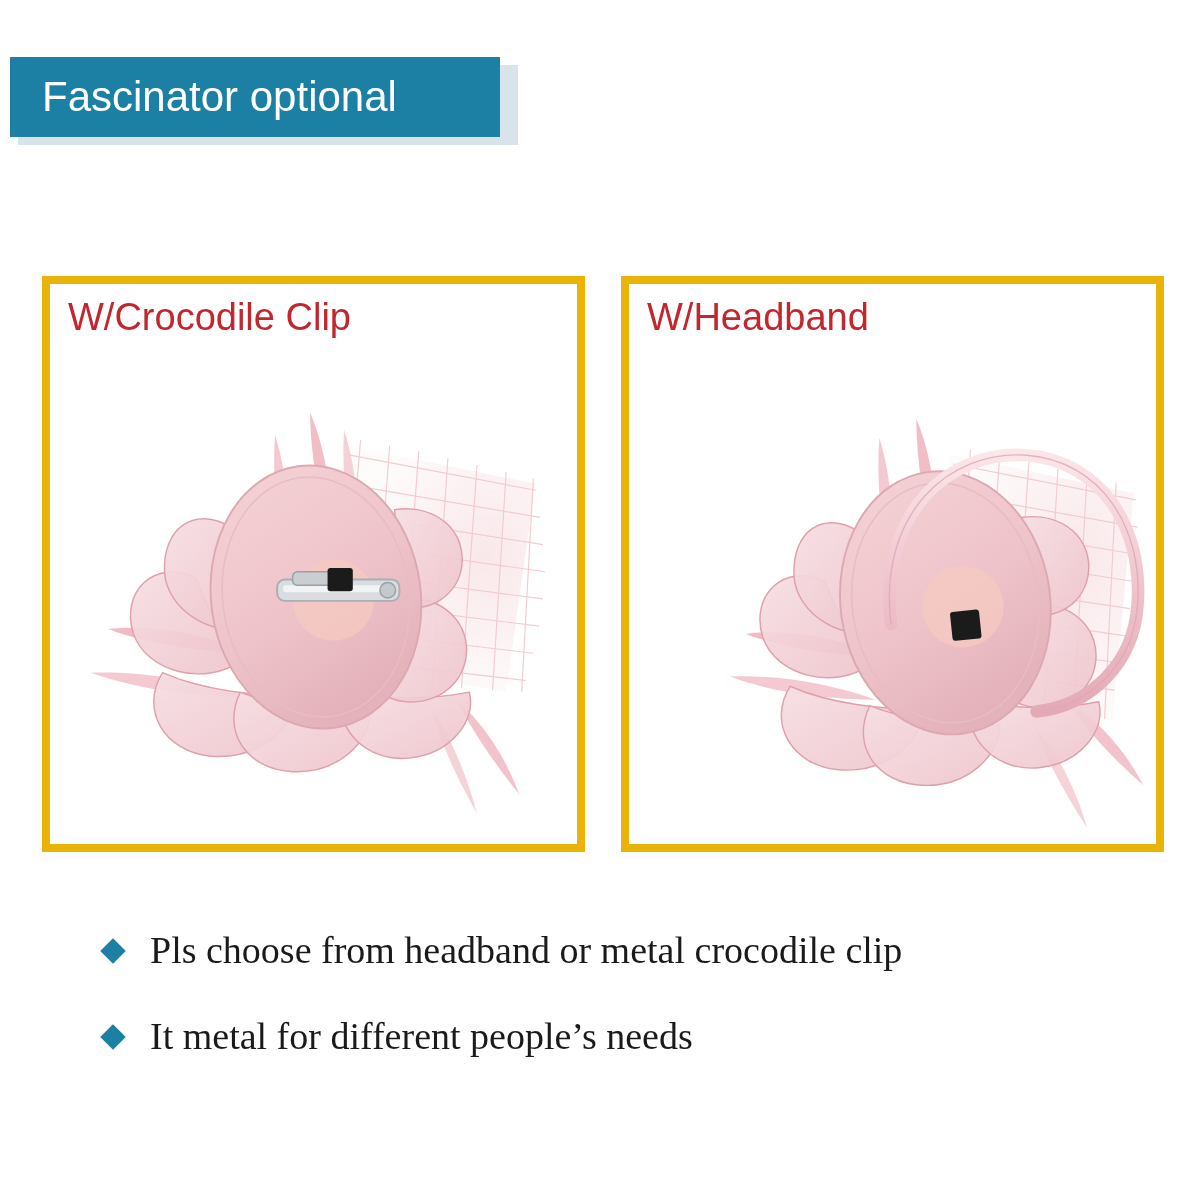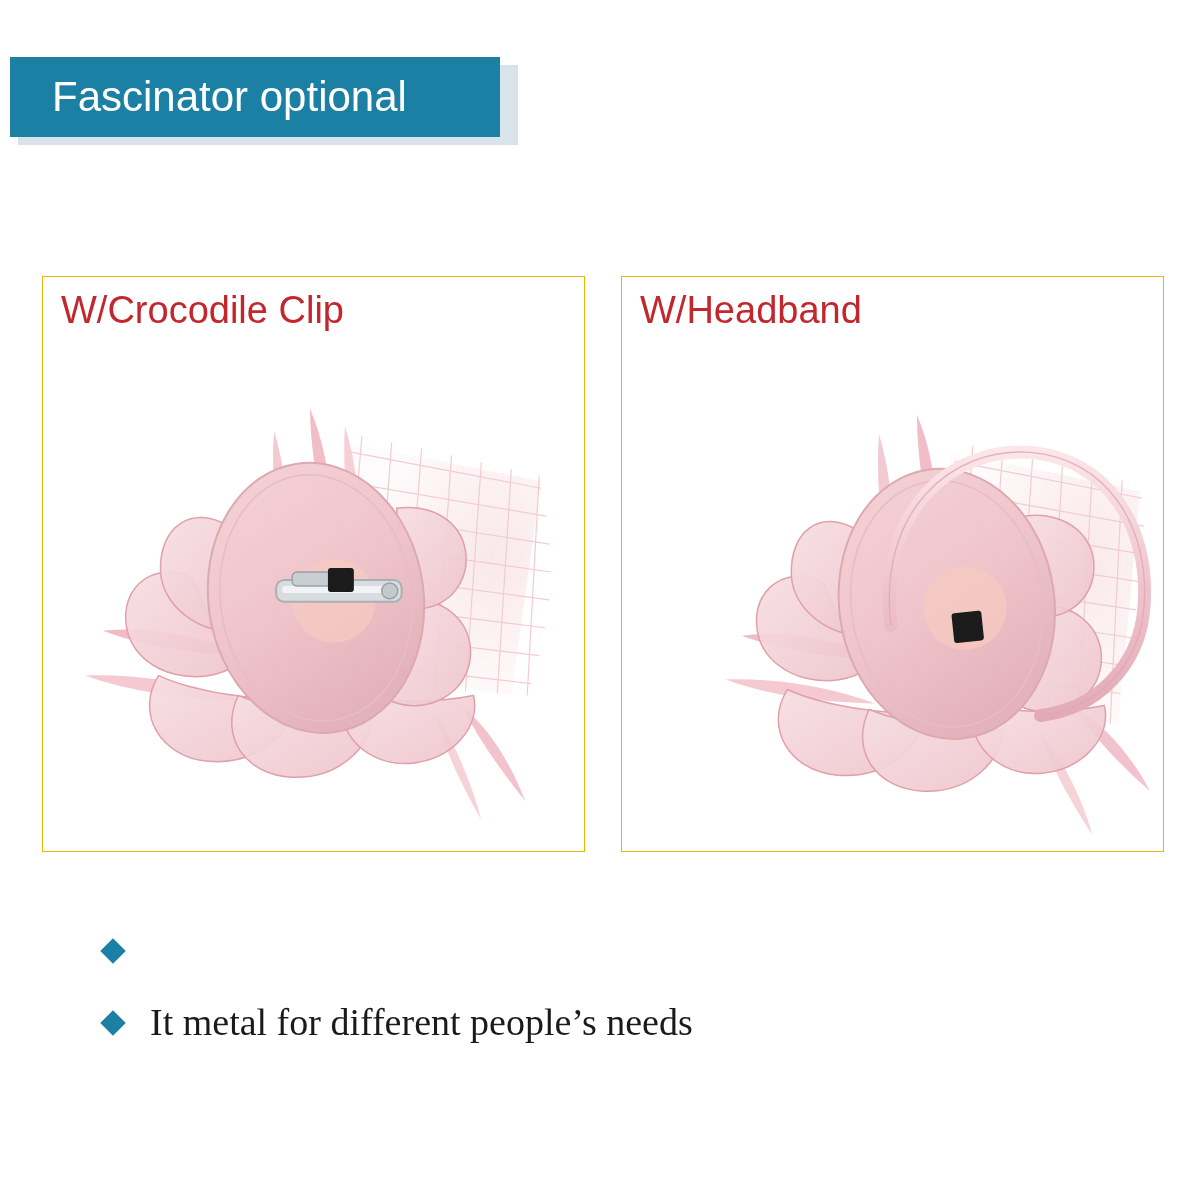--- a/index.html
+++ b/index.html
@@ -39,39 +39,39 @@
     height: 80px;
     background: #1c7fa4;
     display: flex;
     align-items: center;
   }
   .banner-title {
     color: #ffffff;
     font-size: 42px;
     font-family: "Liberation Sans", sans-serif;
     letter-spacing: 0px;
-    padding-left: 42px;
+    padding-left: 32px;
     white-space: nowrap;
   }
 
   
   .panels {
     position: absolute;
     left: 42px;
     top: 276px;
     width: 1122px;
     height: 576px;
     display: flex;
     justify-content: space-between;
   }
   .panel {
     position: relative;
     width: 543px;
     height: 576px;
-    border: 1px solid #eab308;
+    border: 8px solid #eab308;
     box-sizing: border-box;
     background: #ffffff;
     overflow: hidden;
   }
   .panel-label {
     position: absolute;
     left: 18px;
     top: 12px;
     color: #c1272d;
     font-size: 38px;
@@ -294,18 +294,19 @@
 
         <rect x="332" y="336" width="30" height="30" rx="3" fill="#1b1b1b" transform="rotate(-6 347 351)"></rect>
       </g>
     </svg>
   </div>
 </div>
 
 <div class="bullets">
   <div class="bullet-row">
     <div class="bullet-diamond"></div>
+    <div class="bullet-text">Pls choose from headband or metal crocodile clip</div>
   </div>
   <div class="bullet-row">
     <div class="bullet-diamond"></div>
     <div class="bullet-text">It metal for different people’s needs</div>
   </div>
 </div>
 
 </body></html>

